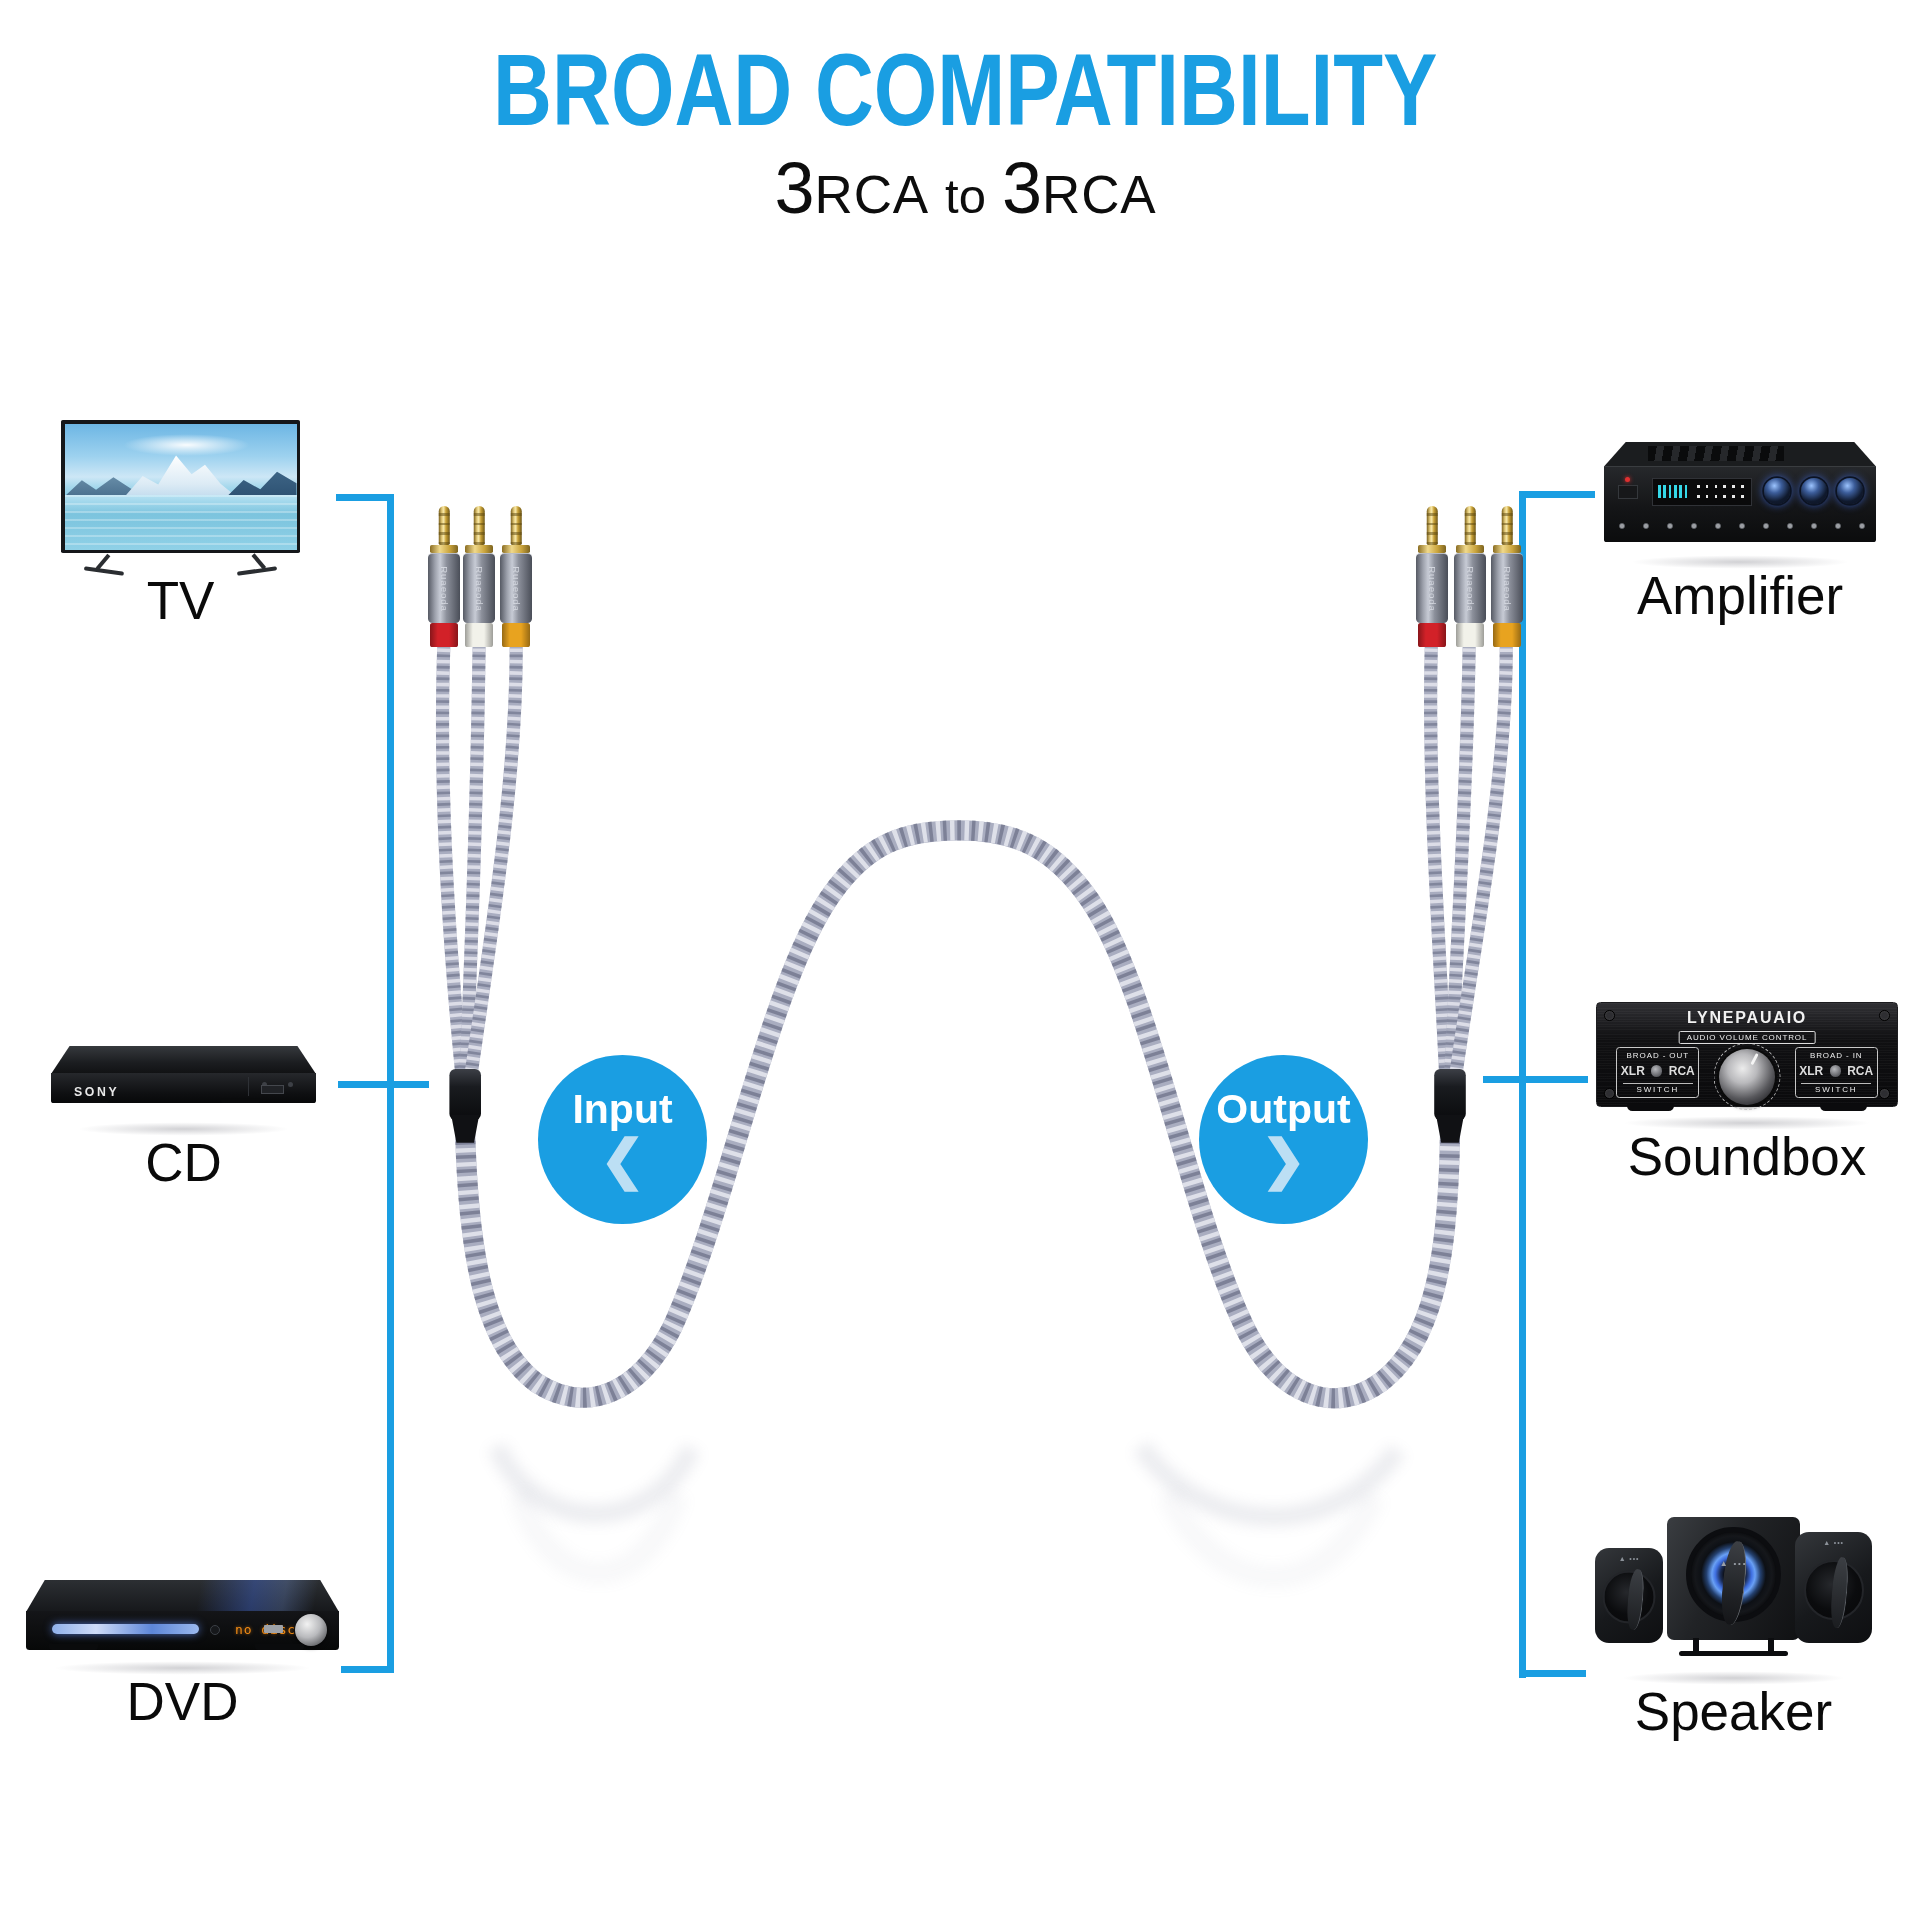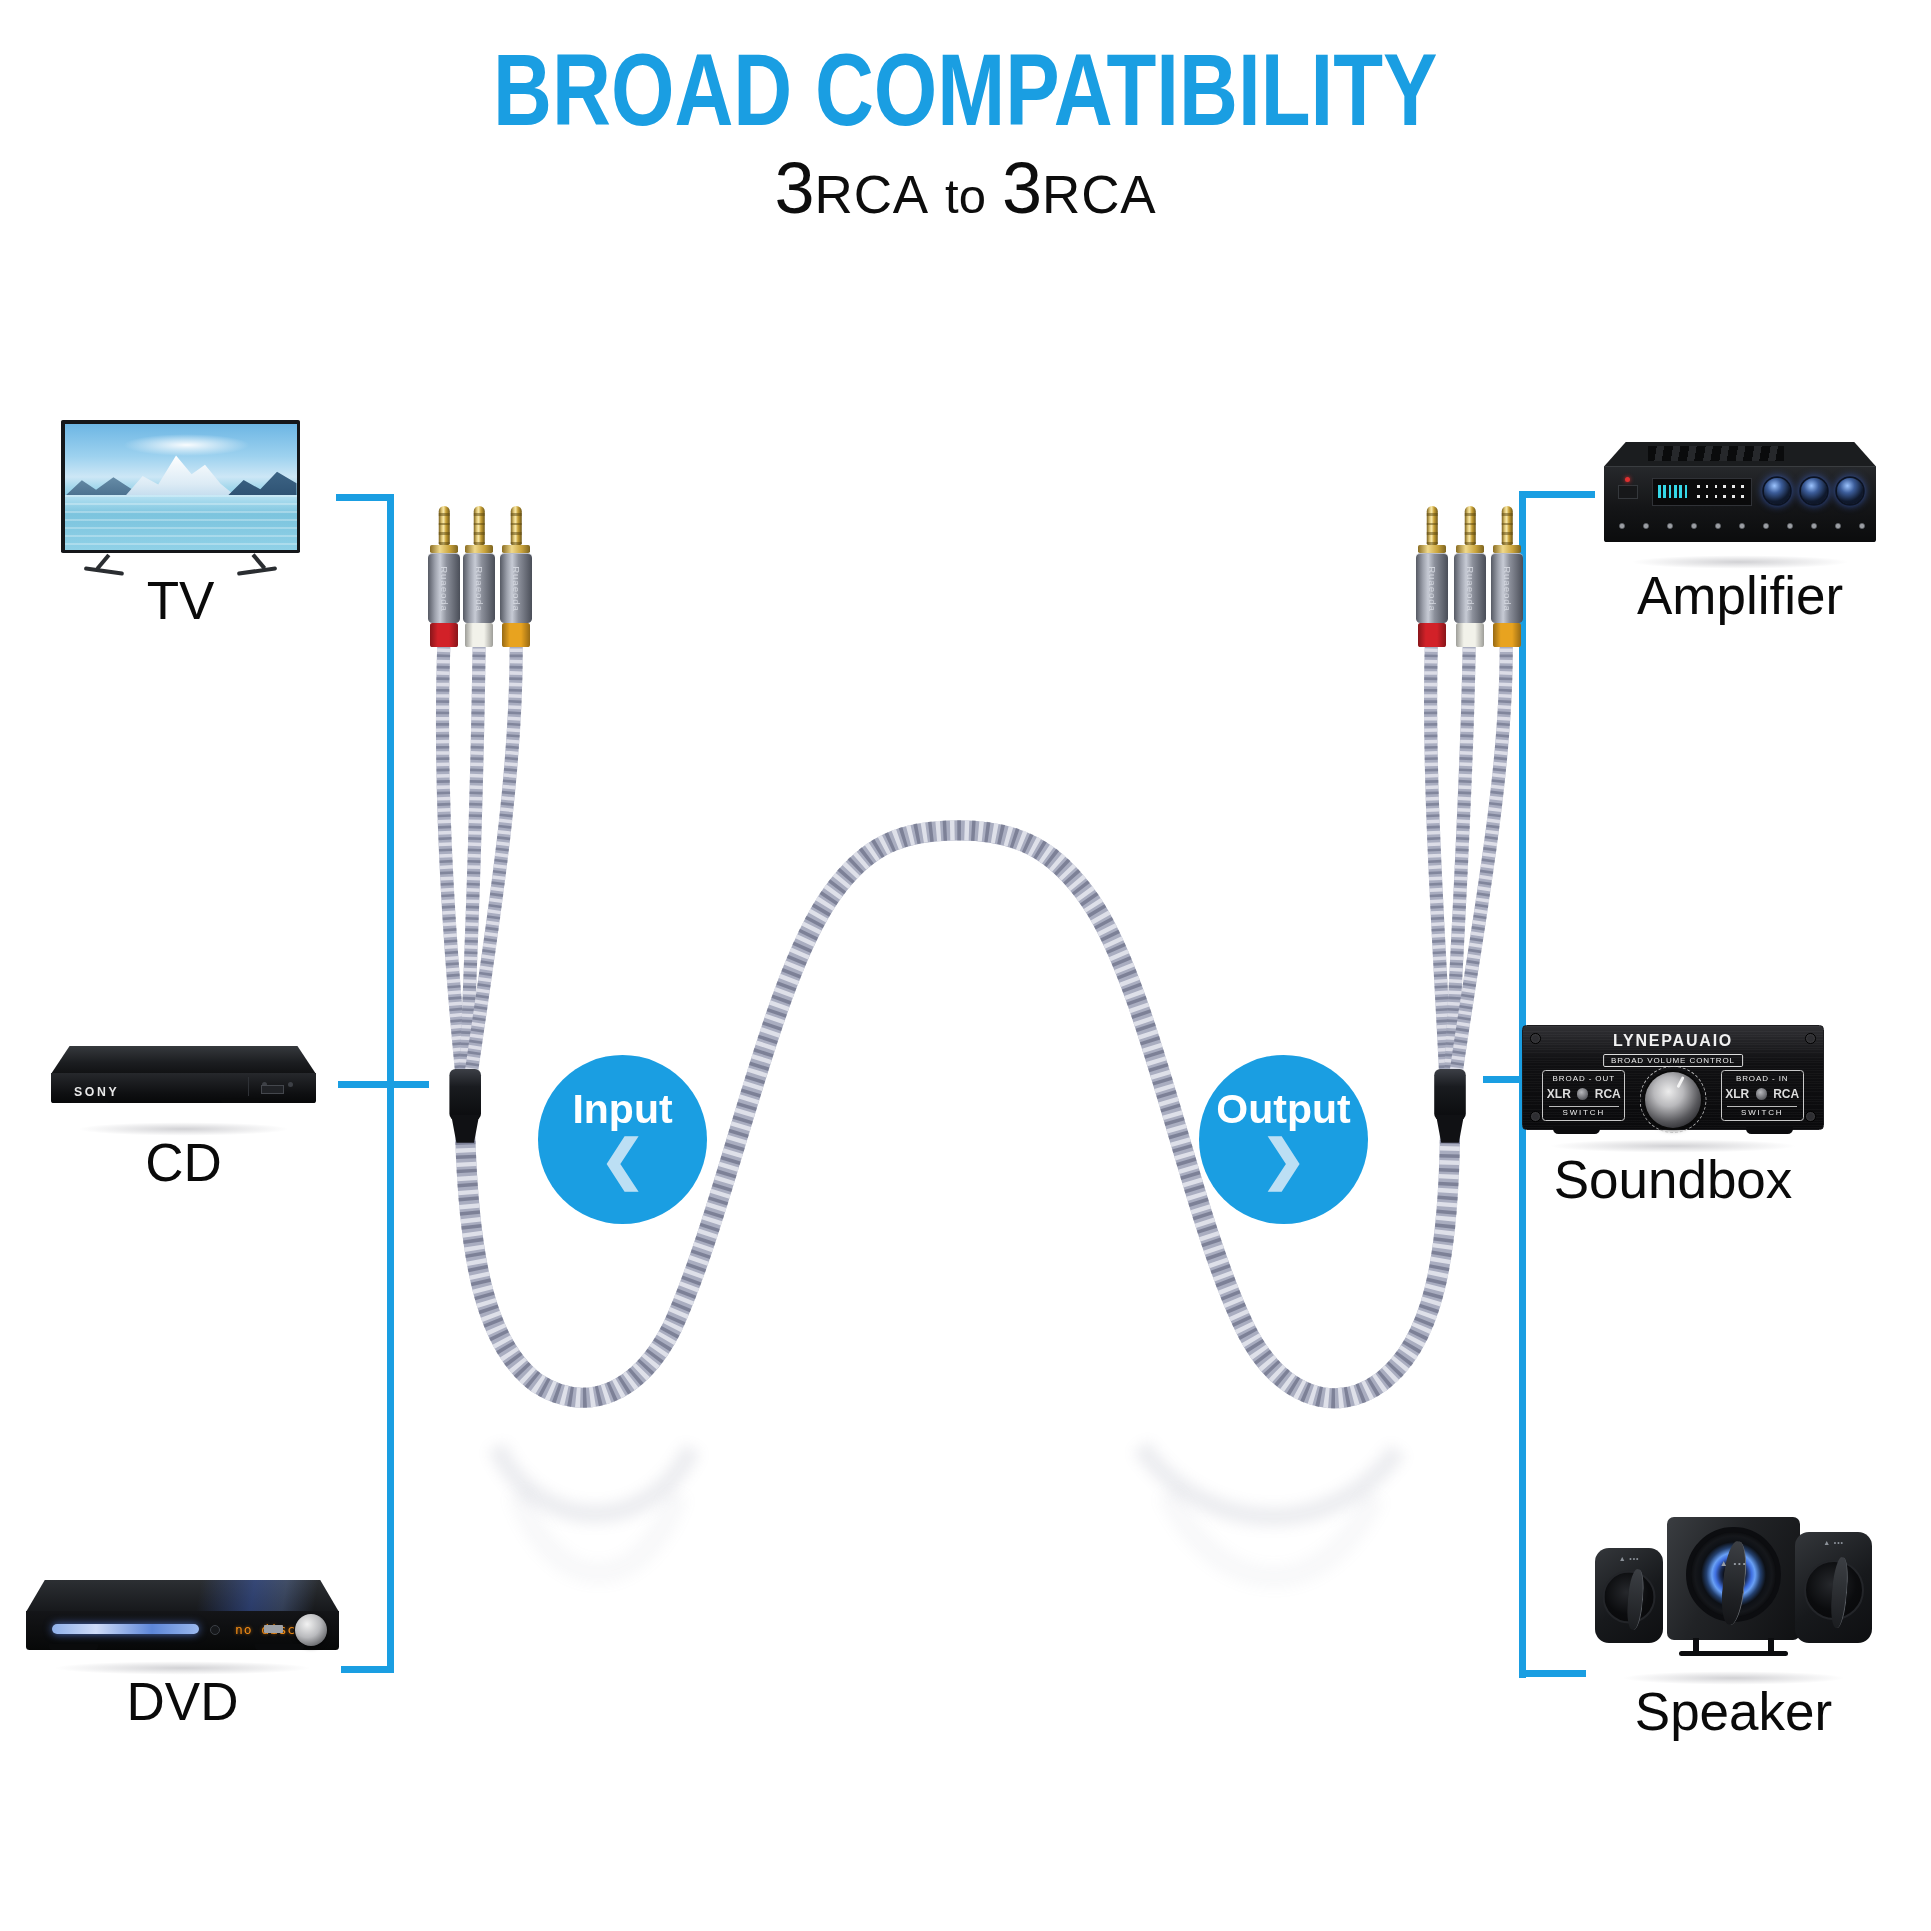--- a/index.html
+++ b/index.html
@@ -403,28 +403,28 @@
         <div class="amp-knob" style="left:160px;"></div>
         <div class="amp-knob" style="left:197px;"></div>
         <div class="amp-knob" style="left:233px;"></div>
         <div class="amp-jacks"></div>
       </div>
     </div>
     <div class="dev-shadow"></div>
     <div class="device-label">Amplifier</div>
   </div>
 
-  <div class="device" style="left:1522px;top:1002px;width:302px;margin-top:23px;">
+  <div class="device" style="left:1596px;top:1002px;width:302px;">
     <div class="sb-img">
       <div class="sb-screw" style="left:7px;top:7px;"></div>
       <div class="sb-screw" style="right:7px;top:7px;"></div>
       <div class="sb-screw" style="left:7px;bottom:7px;"></div>
       <div class="sb-screw" style="right:7px;bottom:7px;"></div>
       <div class="sb-title">LYNEPAUAIO</div>
-      <div class="sb-badge">BROAD VOLUME CONTROL</div>
+      <div class="sb-badge">AUDIO VOLUME CONTROL</div>
       <div class="sb-ring"></div>
       <div class="sb-knob"></div>
       <div class="sb-panel lft">
         <div class="sb-ptitle">BROAD - OUT</div>
         <div class="sb-prow">
           <span>XLR</span>
           <span class="sb-pknob"></span>
           <span>RCA</span>
         </div>
         <div class="sb-pbot">SWITCH</div>

